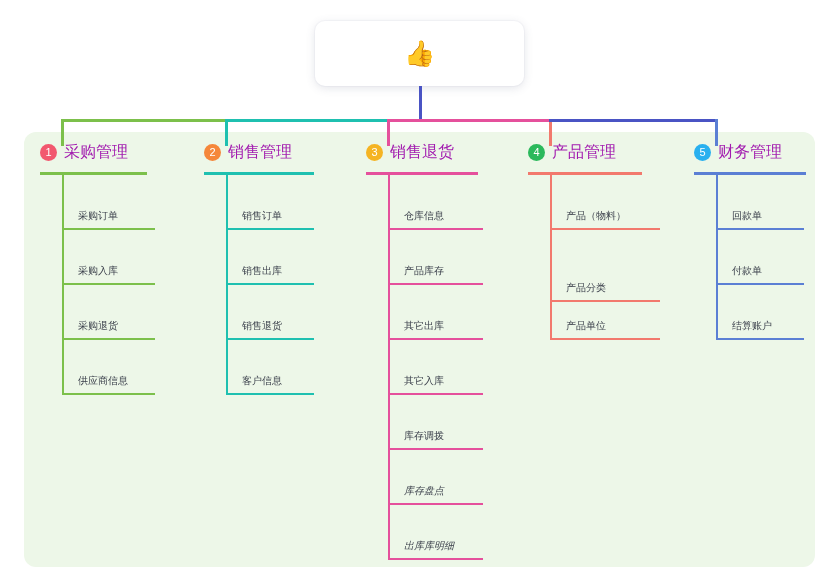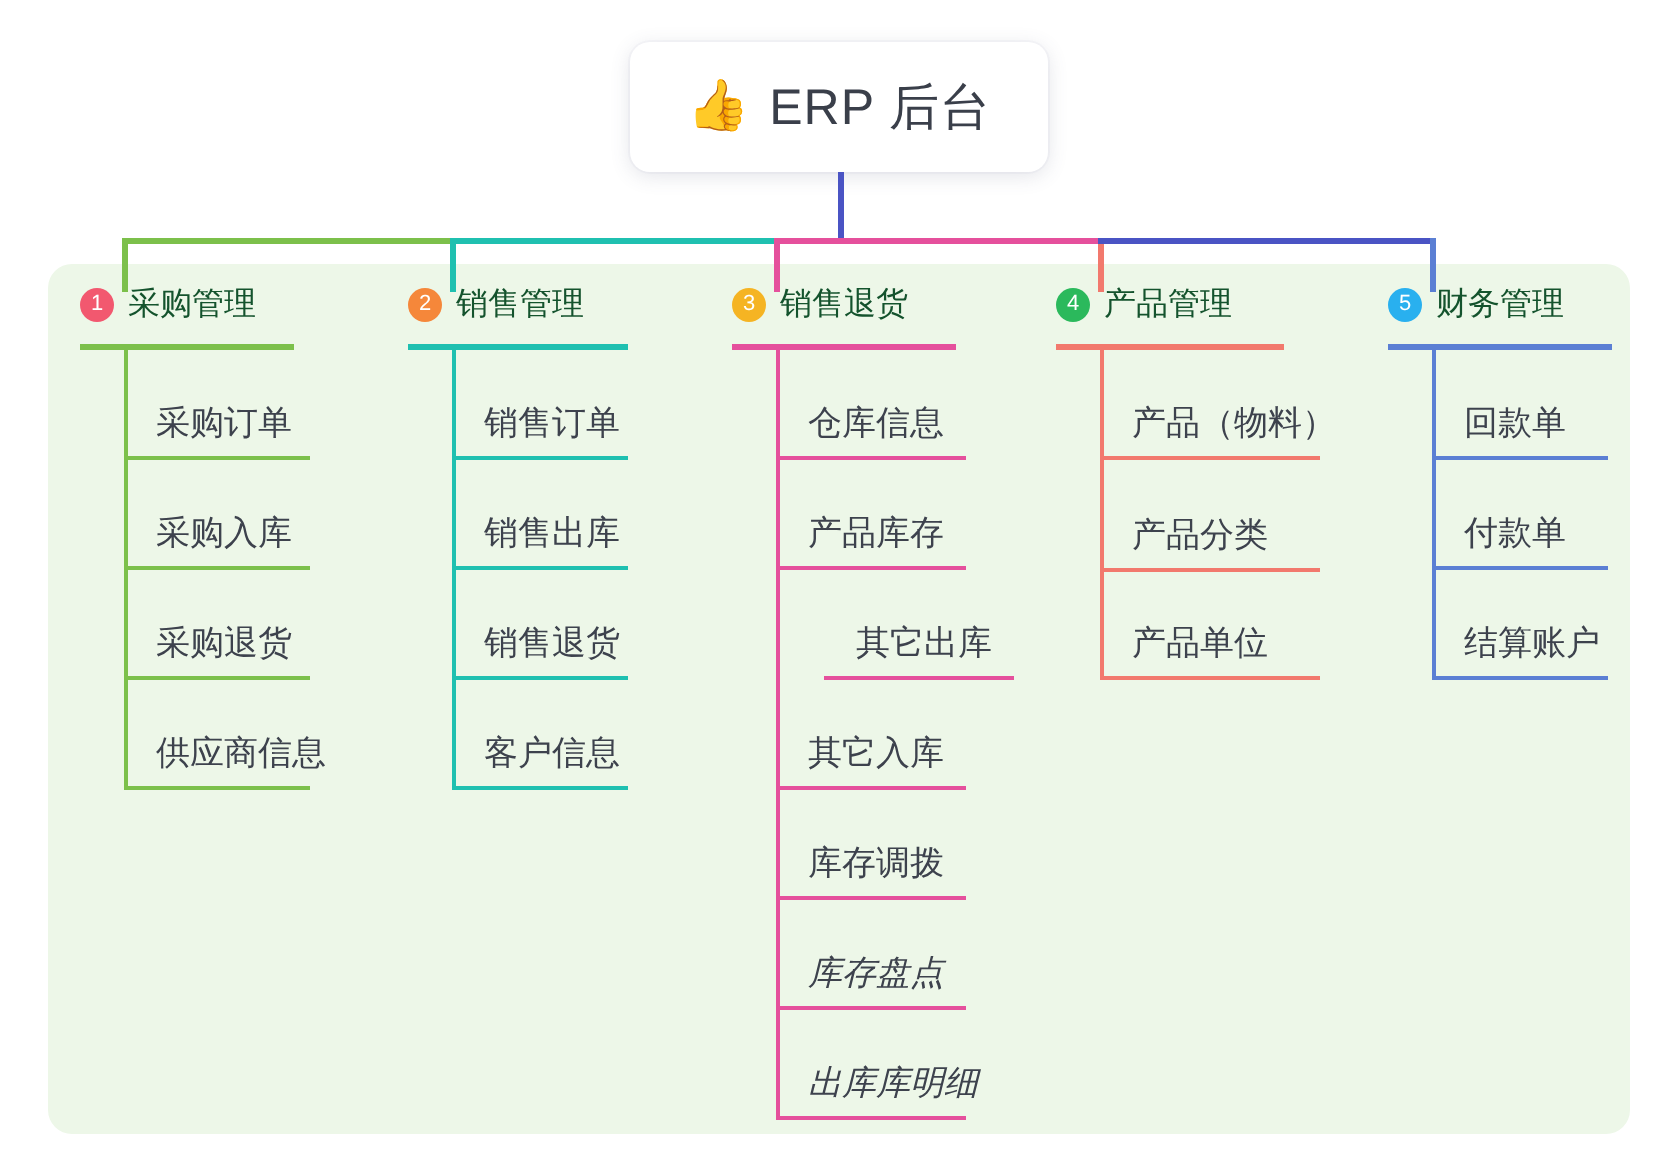--- a/index.html
+++ b/index.html
@@ -36,40 +36,39 @@
   }
 
   
   .branch{position:absolute;top:0;}
   .branch-head{position:absolute;top:10px;left:0;display:flex;align-items:center;gap:7px;white-space:nowrap;}
   .badge{
     width:17px;height:17px;border-radius:50%;
     color:#ffffff;font-size:11px;line-height:17px;text-align:center;
     font-family:"Liberation Sans",sans-serif;flex:none;
   }
-  .branch-title{font-size:16px;color:#14532d;}
+  .branch-title{font-size:16px;color:#a21caf;}
   .head-rule{position:absolute;height:3px;left:0;top:40px;}
 
   .stem{position:absolute;width:2px;}
 
   .leaf{position:absolute;}
   .leaf-label{
-    position:absolute;font-size:17px;color:#3d424d;white-space:nowrap;
+    position:absolute;font-size:10px;color:#3d424d;white-space:nowrap;
     left:16px;bottom:7px;
   }
   .leaf-rule{position:absolute;height:1.6px;left:0;bottom:0;}
 </style>
 </head>
 <body>
 
 <div id="stage">
 
   <div id="root-node">
     <span class="thumb">👍</span>
-    <span class="root-label">ERP 后台</span>
   </div>
 
   <div id="panel"></div>
 
   <div id="connectors">
       <div class="vline" style="left: 419px; top: 86px; height: 36px; background: rgb(74, 84, 196);"></div>
       <div class="vline" style="left: 61px; top: 119px; height: 27px; background: rgb(124, 192, 75);"></div>
       <div class="hline" style="left: 61px; top: 119px; width: 166px; background: rgb(124, 192, 75);"></div>
       <div class="vline" style="left: 225px; top: 119px; height: 27px; background: rgb(31, 192, 176);"></div>
       <div class="hline" style="left: 225px; top: 119px; width: 164px; background: rgb(31, 192, 176);"></div>
@@ -137,21 +136,21 @@
         <div class="head-rule" style="top: 172px; width: 112px; background: rgb(229, 80, 156);"></div>
         <div class="stem" style="left: 22px; top: 172px; height: 388px; background: rgb(229, 80, 156);"></div>
         <div class="leaf" style="left: 22px; top: 196px; height: 34px; width: 95px;">
           <span class="leaf-label">仓库信息</span>
           <div class="leaf-rule" style="width: 95px; background: rgb(229, 80, 156);"></div>
         </div>
         <div class="leaf" style="left: 22px; top: 251px; height: 34px; width: 95px;">
           <span class="leaf-label">产品库存</span>
           <div class="leaf-rule" style="width: 95px; background: rgb(229, 80, 156);"></div>
         </div>
-        <div class="leaf" style="left: 22px; top: 306px; height: 34px; width: 95px; margin-left: 24px;">
+        <div class="leaf" style="left: 22px; top: 306px; height: 34px; width: 95px;">
           <span class="leaf-label">其它出库</span>
           <div class="leaf-rule" style="width: 95px; background: rgb(229, 80, 156);"></div>
         </div>
         <div class="leaf" style="left: 22px; top: 361px; height: 34px; width: 95px;">
           <span class="leaf-label">其它入库</span>
           <div class="leaf-rule" style="width: 95px; background: rgb(229, 80, 156);"></div>
         </div>
         <div class="leaf" style="left: 22px; top: 416px; height: 34px; width: 95px;">
           <span class="leaf-label">库存调拨</span>
           <div class="leaf-rule" style="width: 95px; background: rgb(229, 80, 156);"></div>
@@ -169,21 +168,21 @@
         <div class="branch-head" style="top: 142px;">
           <span class="badge" style="background: rgb(43, 185, 92);">4</span>
           <span class="branch-title">产品管理</span>
         </div>
         <div class="head-rule" style="top: 172px; width: 114px; background: rgb(242, 121, 109);"></div>
         <div class="stem" style="left: 22px; top: 172px; height: 168px; background: rgb(242, 121, 109);"></div>
         <div class="leaf" style="left: 22px; top: 196px; height: 34px; width: 110px;">
           <span class="leaf-label">产品（物料）</span>
           <div class="leaf-rule" style="width: 110px; background: rgb(242, 121, 109);"></div>
         </div>
-        <div class="leaf" style="left: 22px; top: 252px; height: 34px; width: 110px; text-align: center;">
+        <div class="leaf" style="left: 22px; top: 268px; height: 34px; width: 110px; text-align: center;">
           <span class="leaf-label">产品分类</span>
           <div class="leaf-rule" style="width: 110px; background: rgb(242, 121, 109);"></div>
         </div>
         <div class="leaf" style="left: 22px; top: 306px; height: 34px; width: 110px;">
           <span class="leaf-label">产品单位</span>
           <div class="leaf-rule" style="width: 110px; background: rgb(242, 121, 109);"></div>
         </div>
       </div>
       <div class="branch" style="left: 694px;">
         <div class="branch-head" style="top: 142px;">

